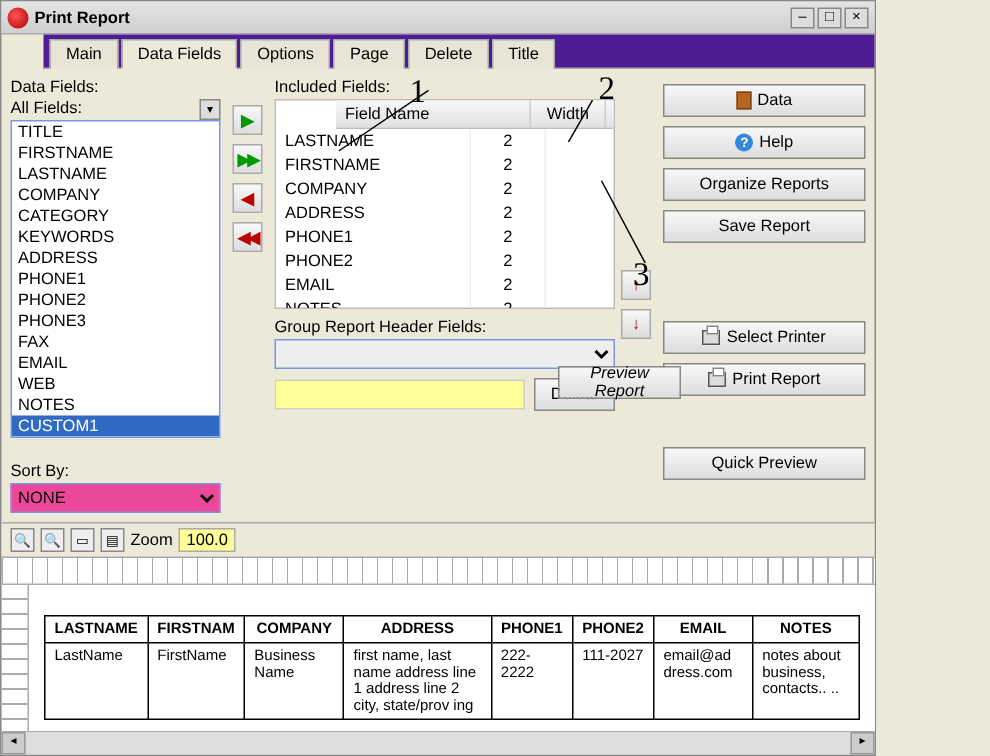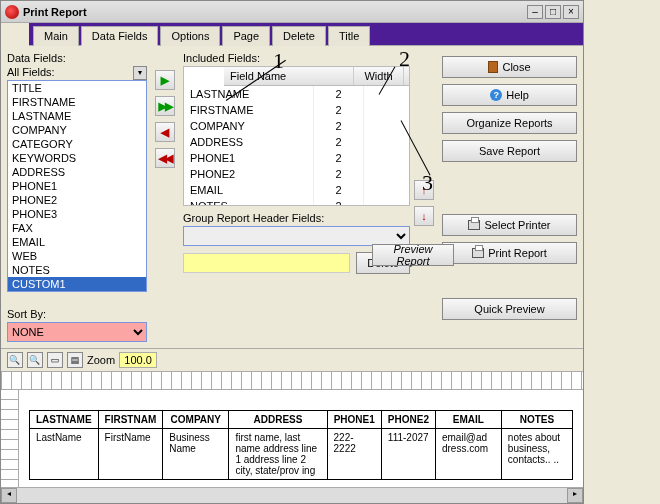--- a/index.html
+++ b/index.html
@@ -15,21 +15,21 @@
 .content { flex: 1; display: flex; padding: 6px; gap: 8px; position: relative; }
 .col-left { width: 140px; display: flex; flex-direction: column; }
 .col-mid { flex: 1; display: flex; flex-direction: column; }
 .col-right { width: 135px; display: flex; flex-direction: column; gap: 6px; padding-top: 4px; }
 .grouplabel { font-size: 11px; margin-bottom: 2px; }
 .listbox { border: 1px solid #7a96df; background: #fff; flex: 1; overflow-y: auto; height: 158px; }
 .listbox .item { padding: 1px 4px; cursor: pointer; }
 .listbox .item.sel { background: #316ac5; color: #fff; }
 .all-fields-head { display:flex; align-items:center; }
 .all-fields-head .dd { width:14px; height:14px; border:1px solid #888; background:#ddd; text-align:center; line-height:12px; font-size:8px; margin-left:auto;}
-select { width: 100%; height: 20px; border: 1px solid #7a96df; background: #fca5a5; font-size: 11px; }
+select { width: 100%; height: 20px; border: 1px solid #7a96df; background: #ec4899; font-size: 11px; }
 .btncol { width: 20px; display: flex; flex-direction: column; gap: 6px; align-items: center; padding-top: 18px; }
 .arrowbtn { width: 20px; height: 20px; border: 1px solid #aaa; background: linear-gradient(#f8f8f8,#ddd); display:flex; align-items:center; justify-content:center; cursor:pointer; }
 .arrow-r { color:#090; font-weight:bold; }
 .arrow-rr { color:#090; font-weight:bold; letter-spacing:-2px; }
 .arrow-l { color:#b00; font-weight:bold; }
 .arrow-ll { color:#b00; font-weight:bold; letter-spacing:-2px; }
 .arrow-u,.arrow-d { color:#b00; font-weight:bold; }
 .included { border: 1px solid #bbb; background: #fff; height: 140px; display:flex; flex-direction:column; }
 .inc-head { display:flex; background: linear-gradient(#f8f8f8,#e0e0e0); border-bottom:1px solid #bbb;margin-left:40px; }
 .inc-head div { padding: 3px 6px; border-right:1px solid #ccc; }
@@ -209,21 +209,21 @@
               <span class="arrow-d">↓</span>
             </div>
         </div>
 
       </div>
     </div>
 
     <div class="col-right">
       <button class="btn wide">
           <span class="icon-door"></span>
-          <span>Close</span>
+          <span>Data</span>
         </button>
       <button class="btn wide">
           <span class="icon-help">?</span>
           <span>Help</span>
         </button>
       <button class="btn wide">Organize Reports</button>
       <button class="btn wide">Save Report</button>
       <div style="height:40px"></div>
       <button class="btn wide">
           <span class="icon-printer"></span>

